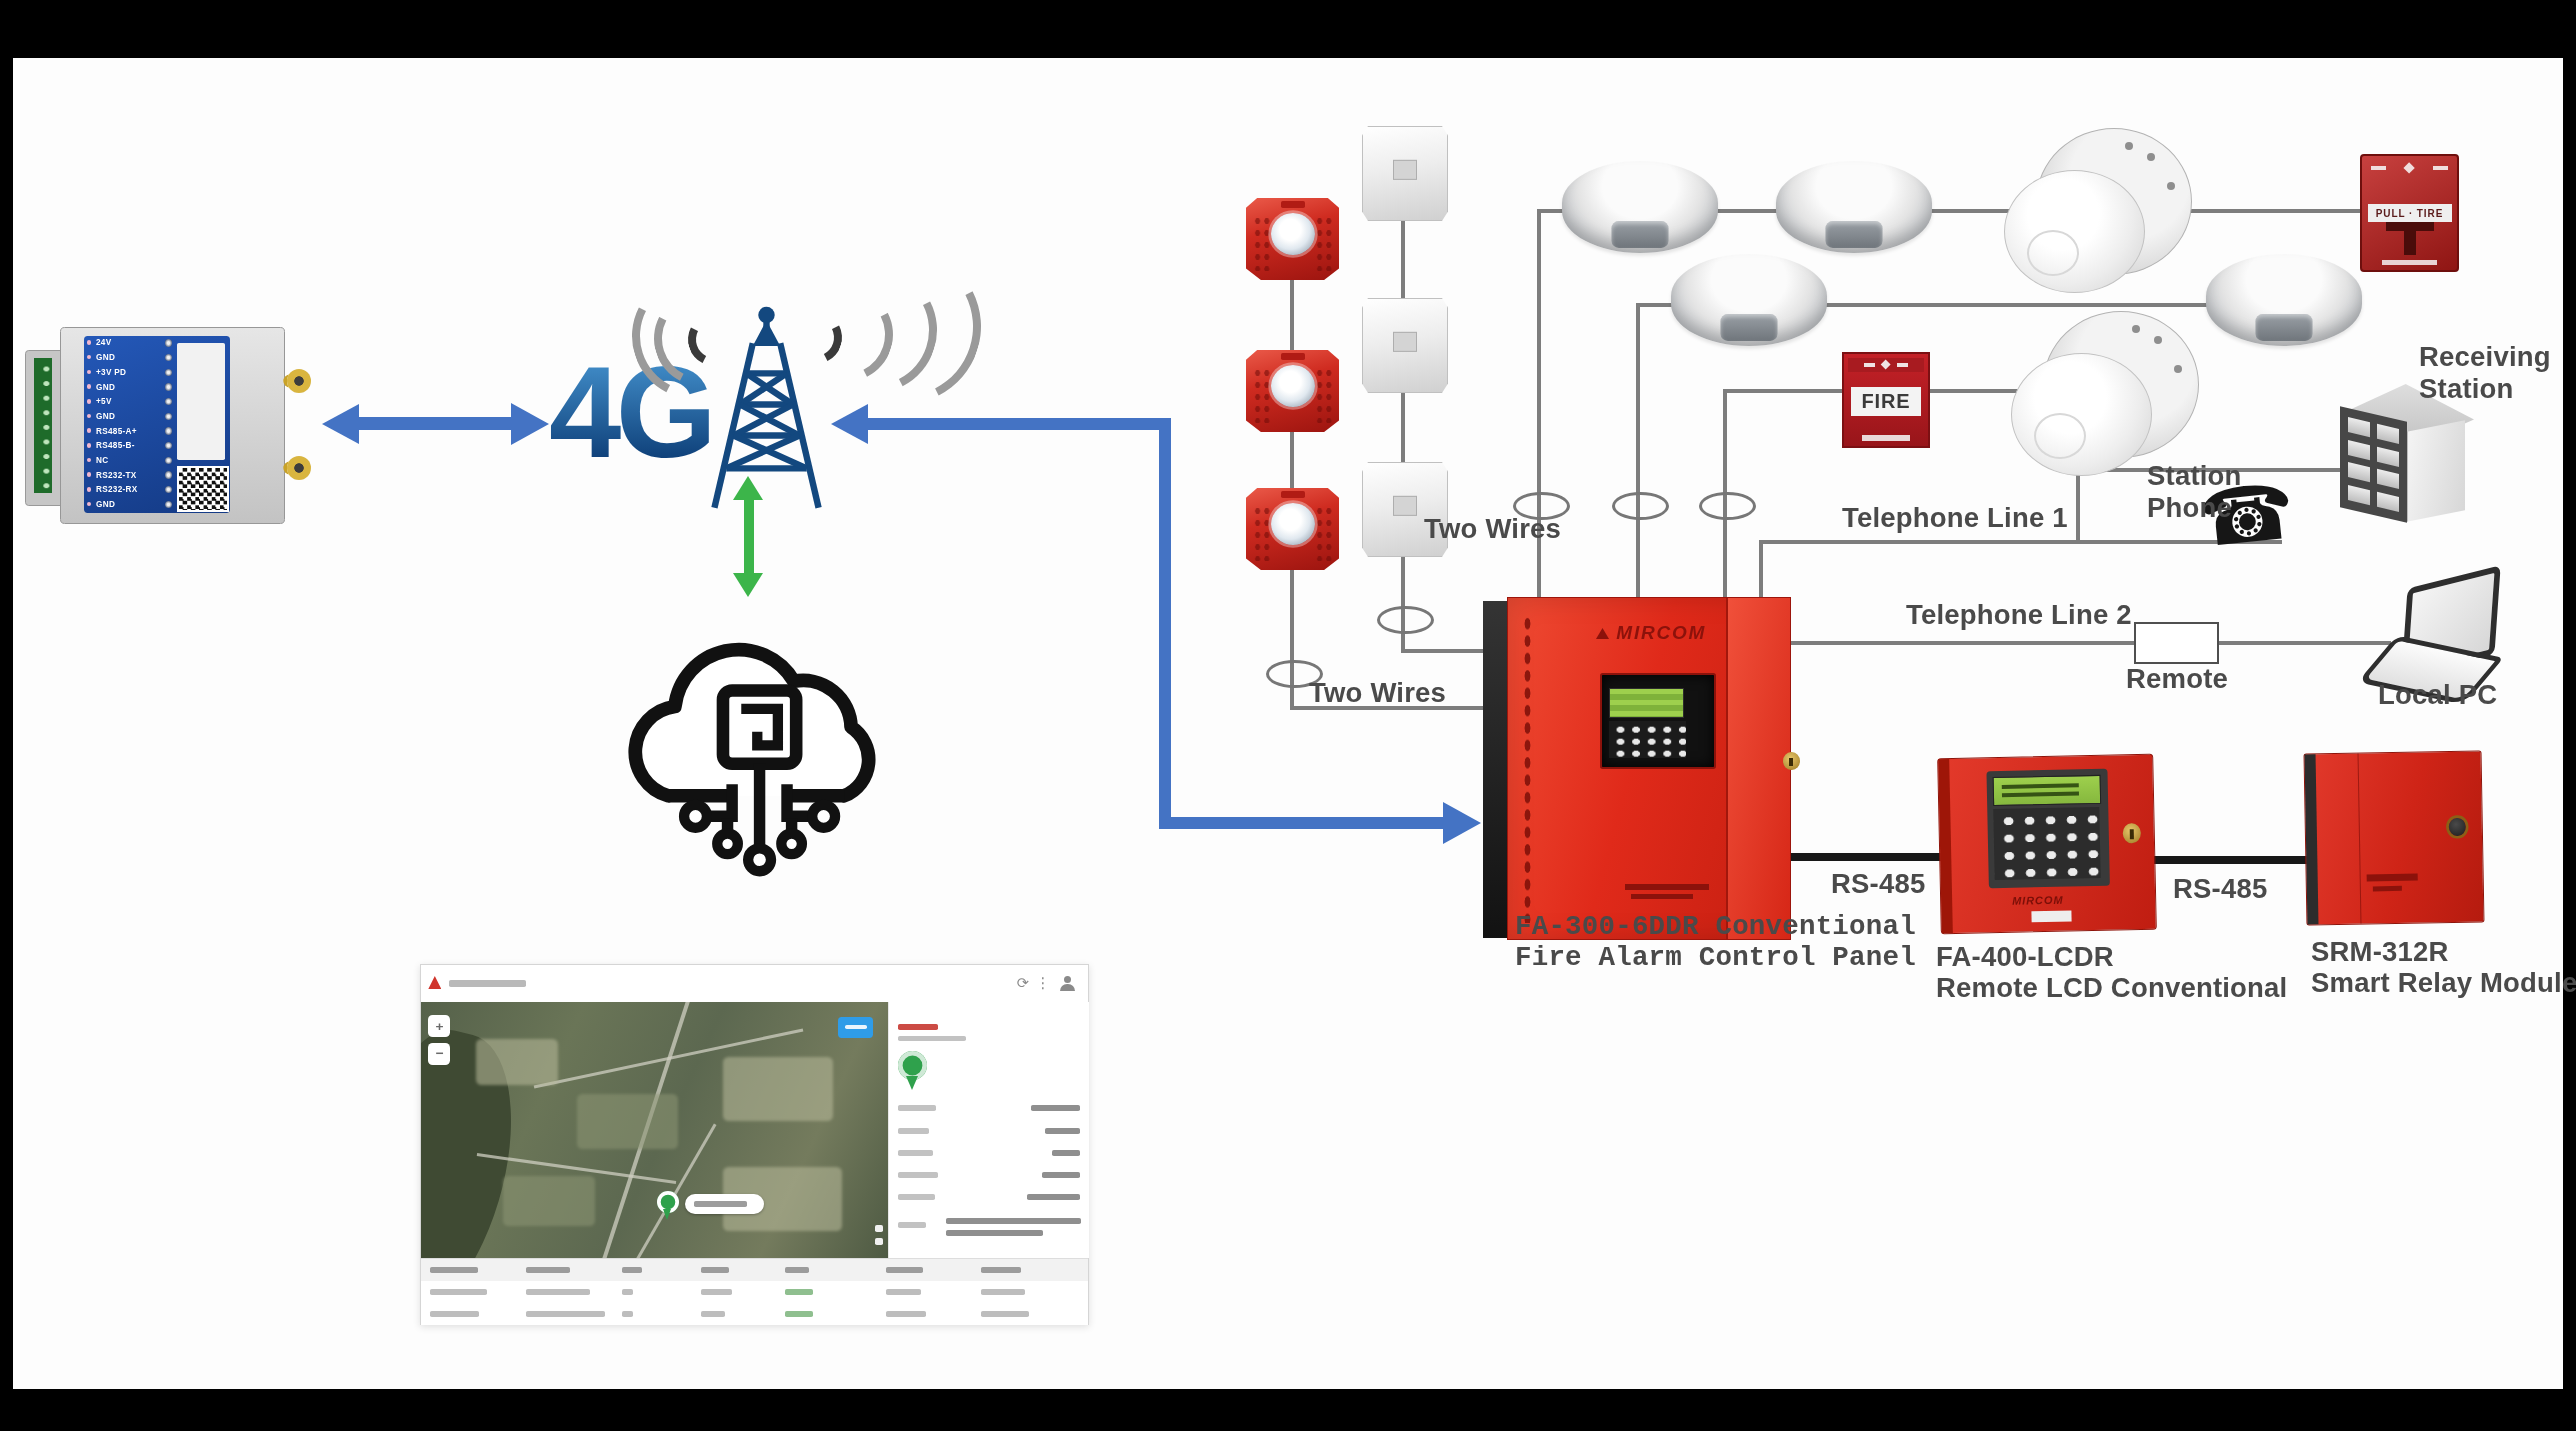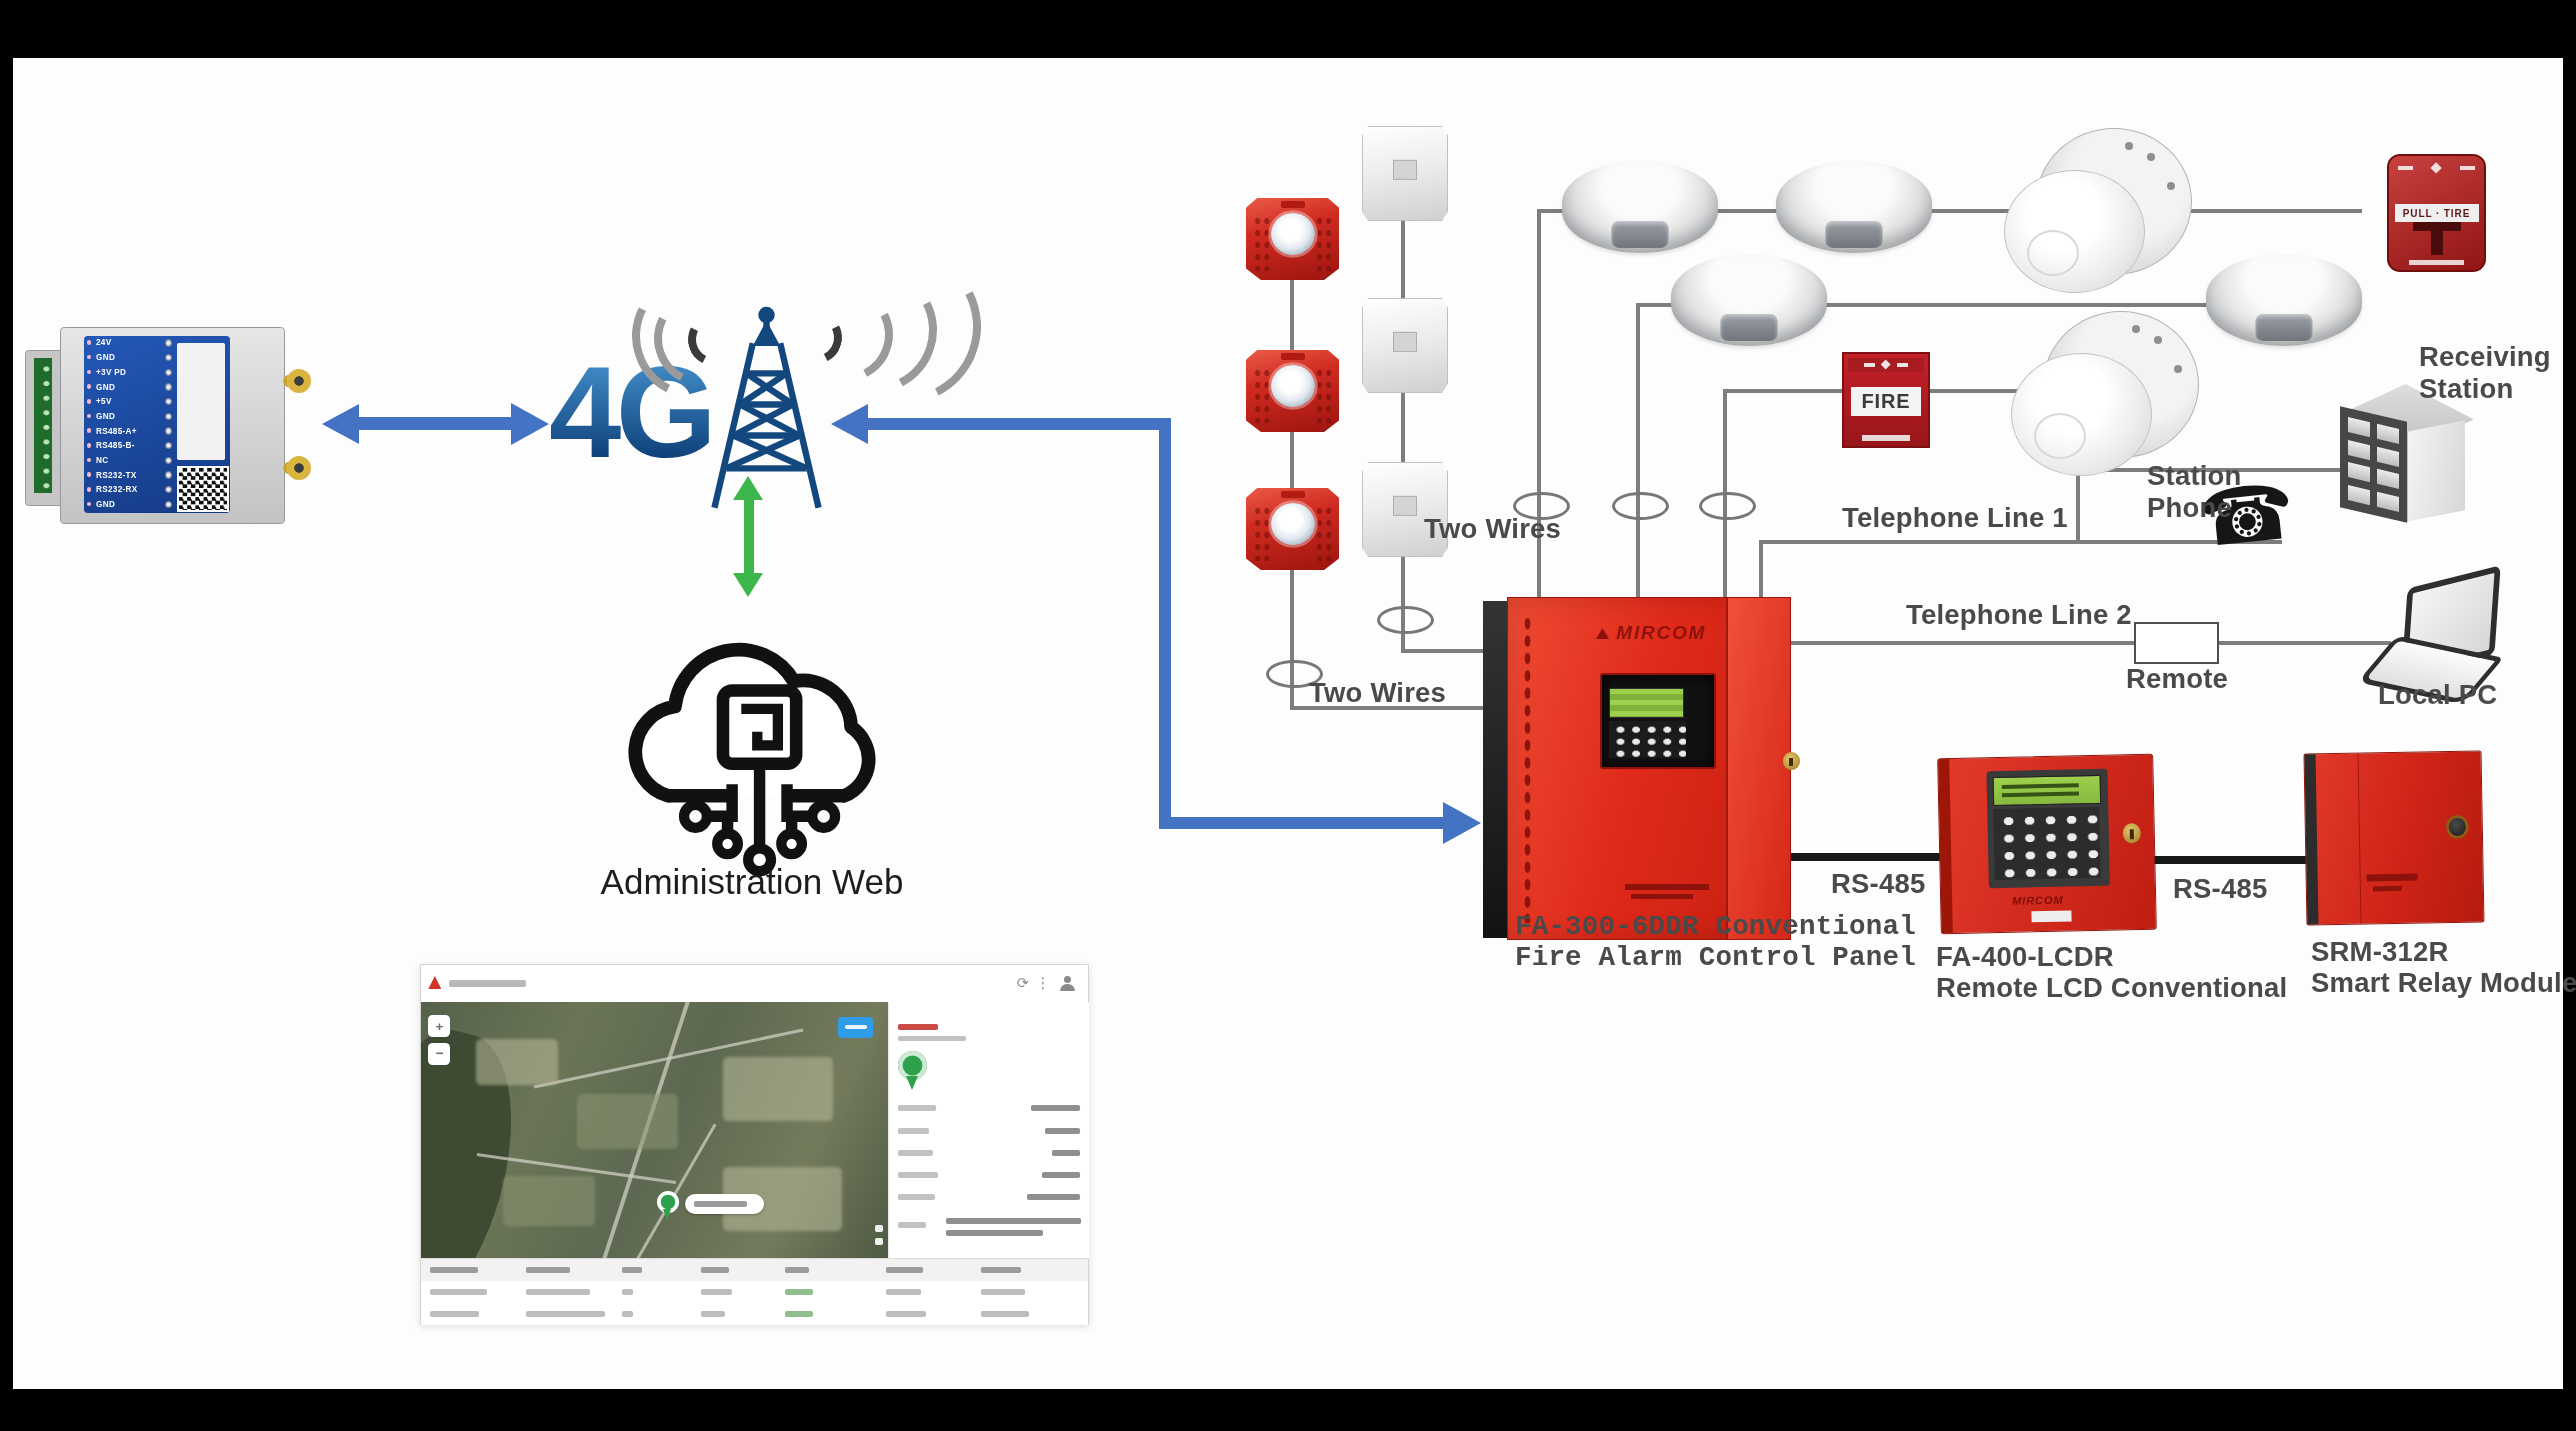--- a/index.html
+++ b/index.html
@@ -87,21 +87,21 @@
 
   
   .pullmid{position:absolute;left:1842px;top:352px;width:84px;height:92px;background:linear-gradient(#c42127,#98151a);border:2.7px solid #7c1013;}
   .pullmid .band{position:absolute;left:3.7px;top:3.7px;right:3.7px;height:14.6px;background:#a81b20;display:flex;justify-content:center;gap:7.3px;align-items:center;}
   .pullmid .band i{width:11px;height:3.7px;background:#efe3e3;display:block;}
   .pullmid .band b{width:7.3px;height:7.3px;background:#efe3e3;transform:rotate(45deg);display:block;}
   .pullmid .fire{position:absolute;left:7.3px;top:33px;right:7.3px;height:29px;background:#f3f3f3;display:flex;align-items:center;justify-content:center;
     font-size:20px;font-weight:800;color:#3a3a3a;letter-spacing:0.9px;}
   .pullmid .foot{position:absolute;left:18.3px;bottom:5.5px;right:18.3px;height:5.5px;background:#e9d9d9;}
 
-  .pulltop{position:absolute;left:2360px;top:154px;width:95px;height:114px;background:linear-gradient(150deg,#c8413f,#8f1513);border:2.7px solid #6e0f0d;border-radius:13px;margin-left:27px;}
+  .pulltop{position:absolute;left:2360px;top:154px;width:95px;height:114px;background:linear-gradient(150deg,#c8413f,#8f1513);border:2.7px solid #6e0f0d;border-radius:4px;}
   .pulltop .marks{position:absolute;left:5.5px;top:5.5px;right:5.5px;height:13px;display:flex;justify-content:space-between;align-items:center;padding:0 3.7px;}
   .pulltop .marks i{width:14.6px;height:4.6px;background:#f0dede;display:block;}
   .pulltop .marks b{width:8.2px;height:8.2px;background:#f0dede;transform:rotate(45deg);display:block;}
   .pulltop .band{position:absolute;left:5.5px;top:48px;right:5.5px;height:18.3px;background:#efefef;display:flex;align-items:center;justify-content:center;
     font-size:10px;font-weight:700;color:#5a1a1a;letter-spacing:0.9px;}
   .pulltop .tv{position:absolute;left:50%;top:66px;transform:translateX(-50%);width:48px;height:9.2px;background:#4a0c0a;}
   .pulltop .ts{position:absolute;left:50%;top:73px;transform:translateX(-50%);width:12px;height:26px;background:#4a0c0a;}
   .pulltop .foot{position:absolute;left:20px;bottom:4.6px;right:20px;height:5.5px;background:#e9d3d3;}
 
   
@@ -319,21 +319,20 @@
     <circle cx="80" cy="168" r="10" fill="#fff" stroke="#111" stroke-width="9"></circle>
     <path d="M160 140 v28 h22" fill="none" stroke="#111" stroke-width="10"></path>
     <circle cx="192" cy="168" r="10" fill="#fff" stroke="#111" stroke-width="9"></circle>
     <line x1="108" y1="170" x2="108" y2="184" stroke="#111" stroke-width="10"></line>
     <circle cx="108" cy="192" r="9" fill="#fff" stroke="#111" stroke-width="9"></circle>
     <line x1="164" y1="170" x2="164" y2="184" stroke="#111" stroke-width="10"></line>
     <circle cx="164" cy="192" r="9" fill="#fff" stroke="#111" stroke-width="9"></circle>
   </svg>
 </div>
 <div class="appname">
-  <div>Administration Web</div>
 </div>
 
 <div class="wire v" style="left:1290px;top:229px;height:479px;"></div>
 <div class="wire h" style="left:1290px;top:706px;width:202px;"></div>
 <div class="wire v" style="left:1401px;top:160px;height:491px;"></div>
 <div class="wire h" style="left:1401px;top:649px;width:92px;"></div>
 <div class="wire v" style="left:1537px;top:209px;height:388px;"></div>
 <div class="wire v" style="left:1636px;top:303px;height:294px;"></div>
 <div class="wire v" style="left:1723px;top:389px;height:208px;"></div>
 <div class="wire h" style="left:1537px;top:209px;width:825px;"></div>

